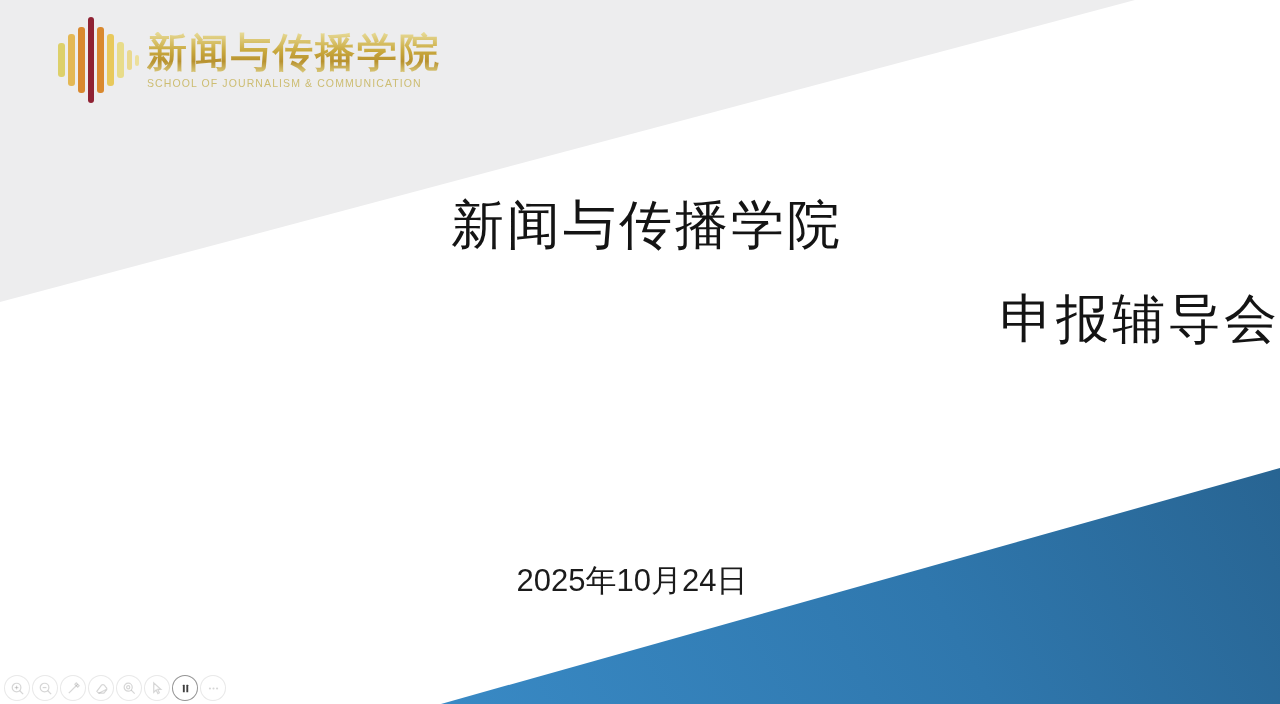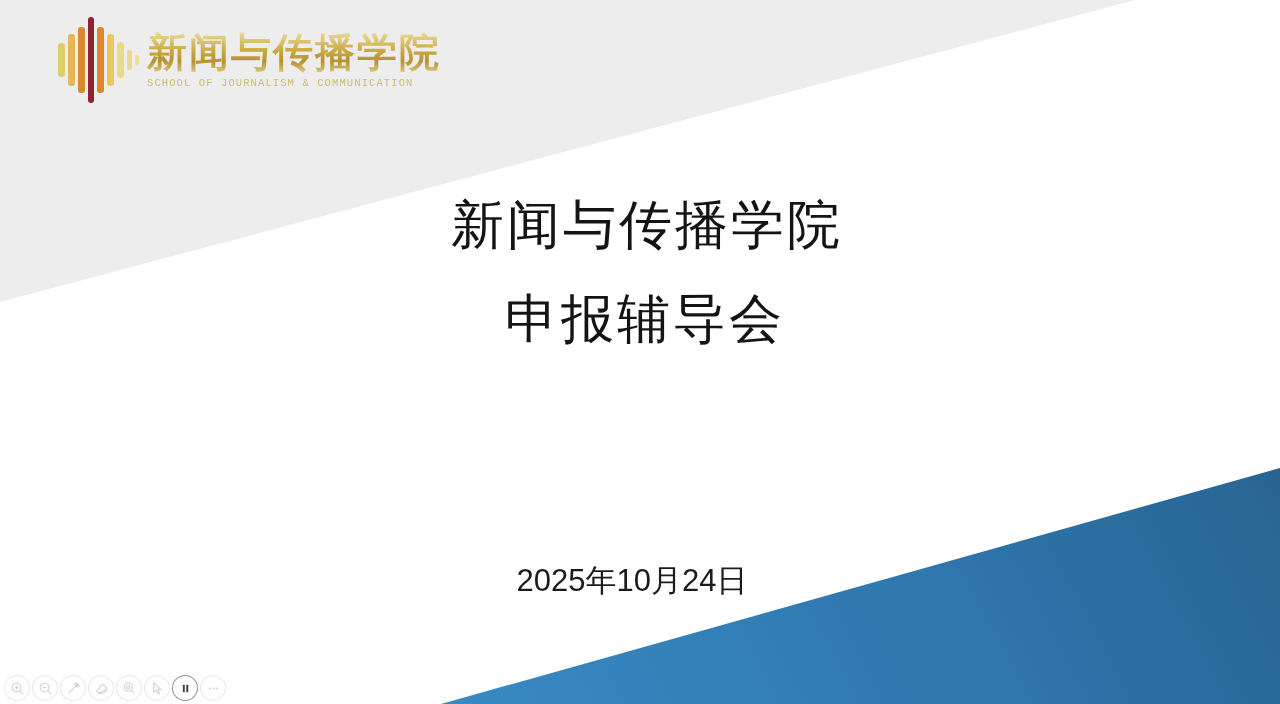--- a/index.html
+++ b/index.html
@@ -80,21 +80,20 @@
     -webkit-text-fill-color: transparent;
     white-space: nowrap;
   }
   .logo-en {
     font-size: 10.5px;
     letter-spacing: 1.1px;
     color: #cdbd72;
     margin-top: 3px;
     white-space: nowrap;
     font-weight: normal;
-    font-family: Liberation Mono, monospace;
   }
 
   
   .title-block {
     position: absolute;
     left: 0;
     top: 178px;
     width: 1280px;
     text-align: center;
     pointer-events: none;
@@ -102,21 +101,21 @@
   .title-line {
     font-family: "Liberation Serif", "DejaVu Serif", serif;
     font-size: 53px;
     color: #141414;
     letter-spacing: 3px;
     line-height: 94px;
     white-space: nowrap;
   }
   .title-line-1 { margin-left: 14px; }
   .title-line-2 { margin-left: 6px; }
-  .title-line-3 { margin-left: 10px; }
+  .title-line-3 { margin-left: 10px; text-align: right; }
 
   .date-line {
     position: absolute;
     left: 0;
     top: 560px;
     width: 1280px;
     text-align: center;
     font-family: "Liberation Sans", "DejaVu Sans", sans-serif;
     font-size: 31px;
     color: #1b1b1b;

